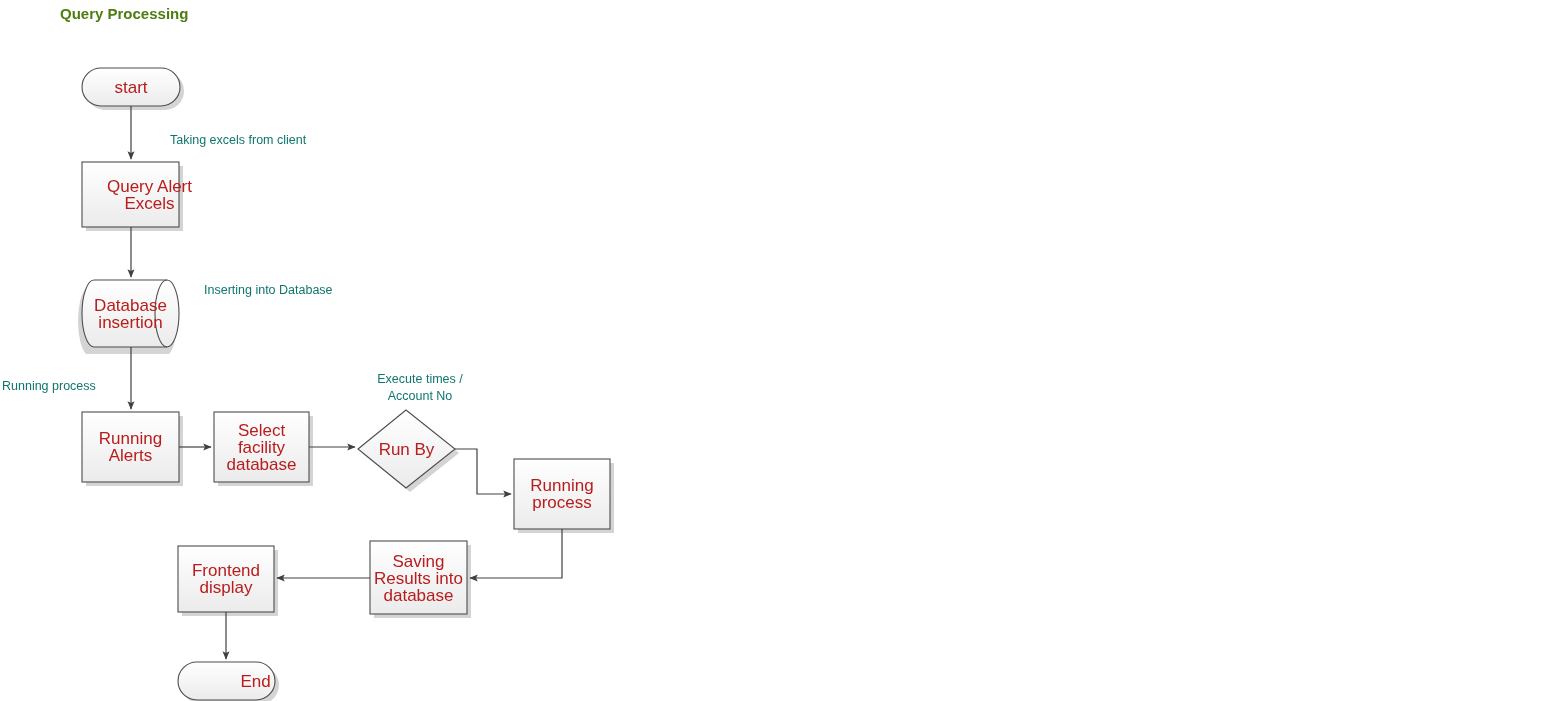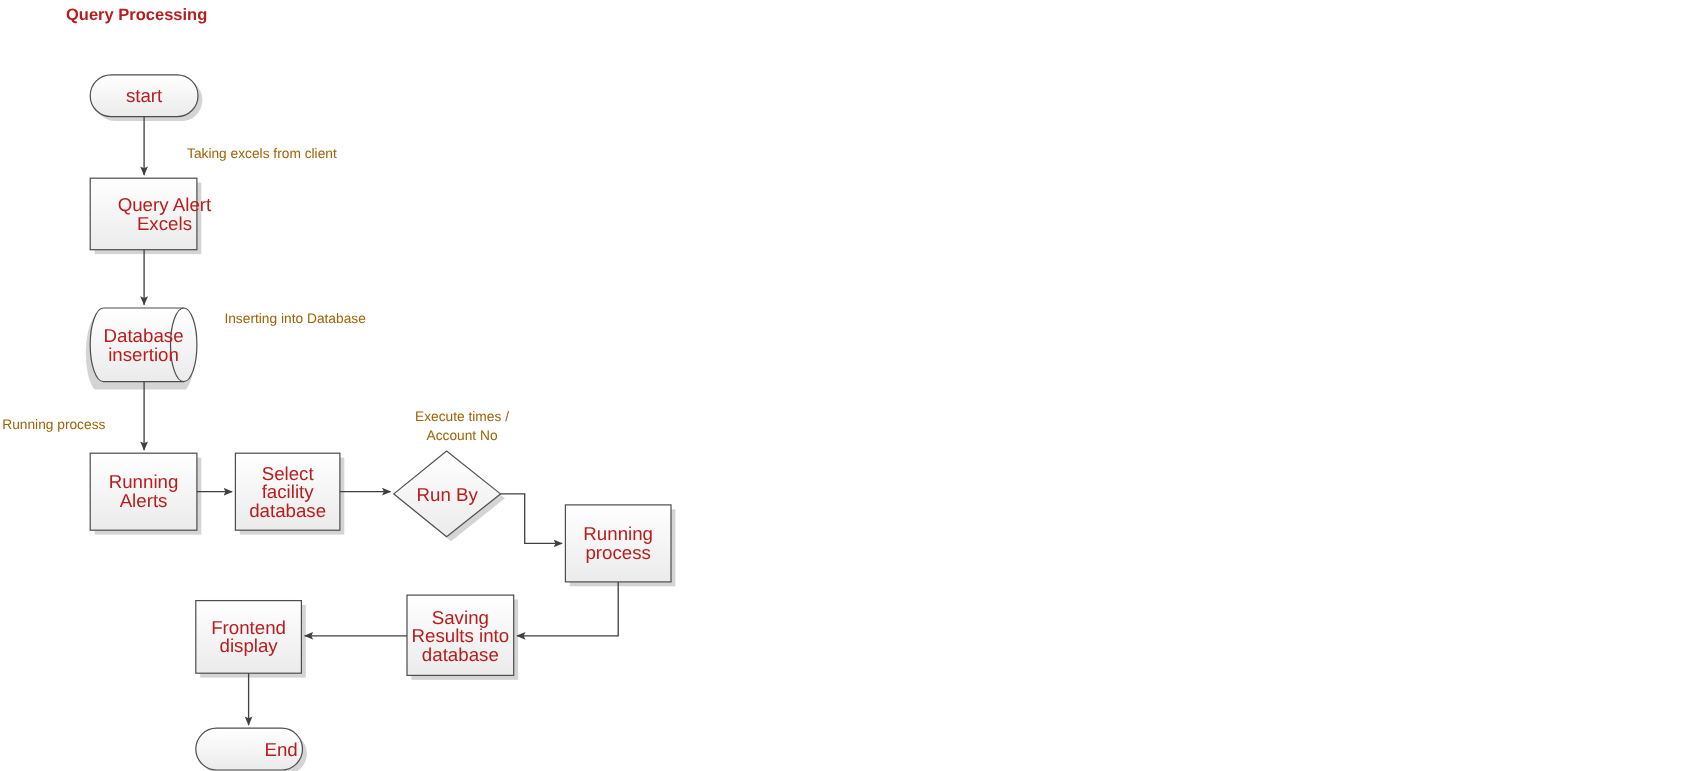--- a/index.html
+++ b/index.html
@@ -19,28 +19,28 @@
     left: 0; top: 0;
     width: 1542px;
     height: 701px;
   }
   .diagram-title {
     position: absolute;
     left: 60px;
     top: 5px;
     font-size: 15px;
     font-weight: bold;
-    color: #b91c1c;
+    color: #4d7c0f;
     letter-spacing: 0px;
     white-space: nowrap;
   }
   .edge-label {
     position: absolute;
     font-size: 12.5px;
-    color: #a16207;
+    color: #0f766e;
     white-space: nowrap;
     line-height: 17px;
   }
   .edge-label.centered {
     text-align: center;
   }
   
   .node-text {
     position: absolute;
     display: flex;

